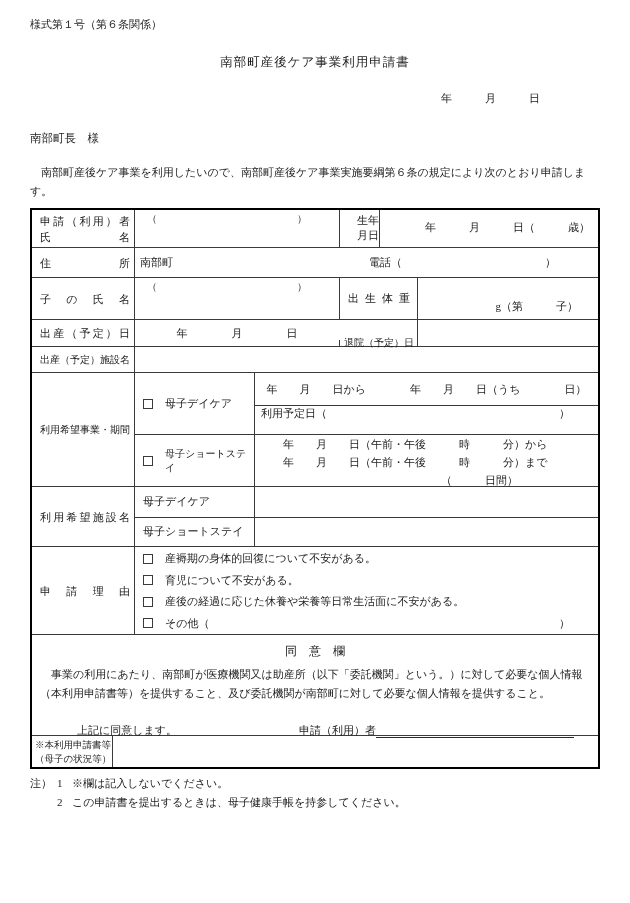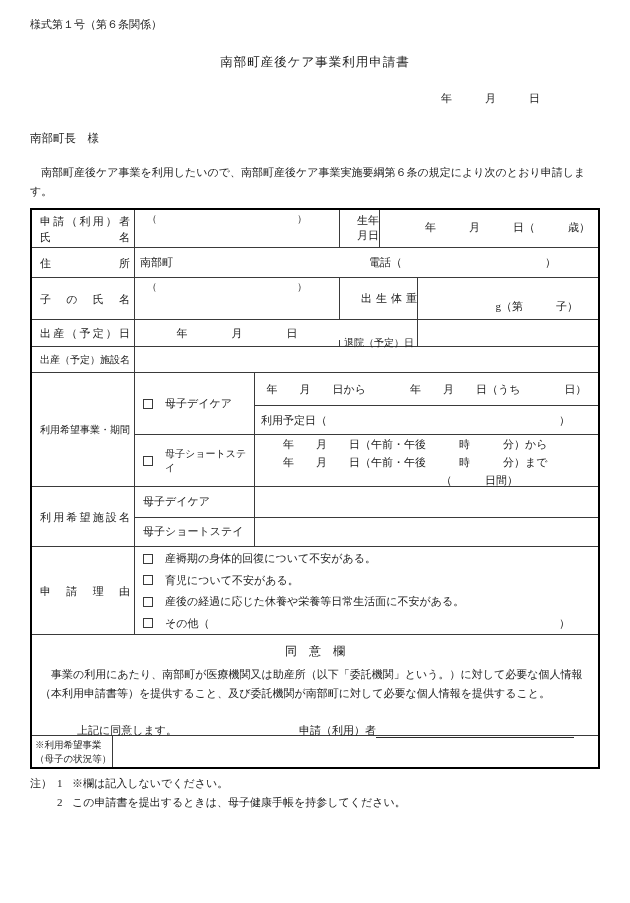--- a/index.html
+++ b/index.html
@@ -38,34 +38,34 @@
   .c-name { width: 205px; flex: none; padding: 2px 0 0 12px; }
   .furigana { font-size: 10px; color: #2a2a2a; }
 
   .c-birthlab { width: 40px; flex: none; text-align: right; padding-top: 3px; line-height: 15px; }
   .c-birthval { flex: 1; text-align: right; padding: 10px 8px 0 0; }
 
   .c-addr { flex: 1; display: flex; align-items: center; padding-left: 5px; }
   .phone { margin-left: auto; margin-right: 42px; }
 
   .c-weightlab { width: 78px; flex: none; display: flex; align-items: center; padding-left: 8px; }
-  .jlabel2 { width: 62px; text-align: justify; text-align-last: justify; white-space: nowrap; margin-left: 13px; }
+  .jlabel2 { width: 62px; text-align: justify; text-align-last: justify; white-space: nowrap; }
   .c-weightval { flex: 1; display: flex; align-items: flex-end; justify-content: flex-end; padding: 0 20px 5px 0; }
 
   .c-dateval { width: 205px; flex: none; display: flex; align-items: center; justify-content: center; }
   .c-dischargelab { width: 78px; flex: none; display: flex; align-items: center; padding-left: 4px; white-space: nowrap; margin-top: 20px; }
   .c-rest { flex: 1; }
 
   .subcol { flex: 1; display: flex; flex-direction: column; }
   .subrow { display: flex; width: 100%; }
   .h61 { height: 61px; } .h53 { height: 52px; } .h30 { height: 30px; }
   .c-check { width: 120px; flex: none; display: flex; align-items: center; padding-left: 8px; }
   .c-period { flex: 1; display: flex; flex-direction: column; }
   .period-line1 { height: 32px; display: flex; align-items: center; justify-content: center; }
-  .period-line2 { flex: 1; display: flex; align-items: center; padding: 0 28px 0 6px; gap: 19px; }
+  .period-line2 { flex: 1; display: flex; padding: 0 28px 0 6px; gap: 19px; }
   .spacer { flex: 1; }
   .shortstay-lines { flex: 1; display: flex; flex-direction: column; justify-content: center; line-height: 18px; padding-left: 28px; }
   .days-line { text-align: right; padding-right: 80px; }
 
   .cb {
     display: inline-block; width: 10px; height: 10px;
     border: 1px solid #3a3a3a; background: #fff;
     margin-right: 12px; flex: none;
   }
 
@@ -259,21 +259,21 @@
         <div class="sign-row">
           <span class="agree">上記に同意します。</span>
           <span class="applicant-label">申請（利用）者</span>
           <span class="sig-line"></span>
         </div>
       </div>
     </div>
 
     <div class="trow r32">
       <div class="c-stafflab">
-        <div>※利用希望事業</div>
+        <div>※本利用申請書等</div>
         <div>（母子の状況等）</div>
       </div>
       <div class="c-rest bl"></div>
     </div>
 
   </div>
 
   <div class="notes">
     <div class="note-row">
       <span class="note-prefix">注）</span>

